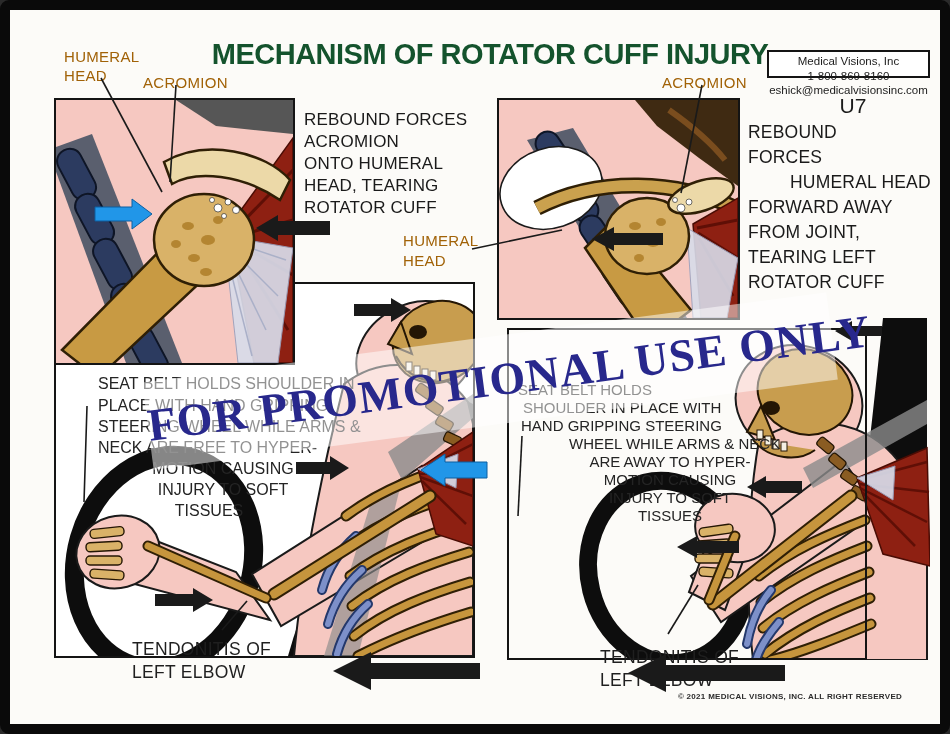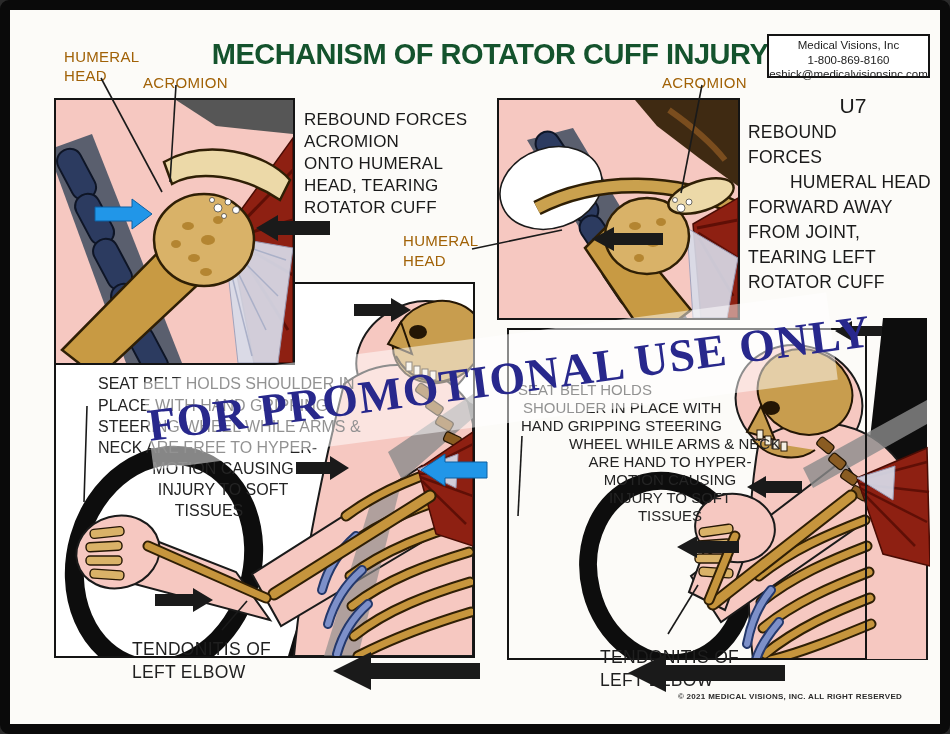--- a/index.html
+++ b/index.html
@@ -278,21 +278,21 @@
       <g fill="#ffffff" stroke="#111111" stroke-width="0.6">
         <circle cx="182" cy="108" r="4"></circle>
           <circle cx="190" cy="102" r="3"></circle>
           <circle cx="176" cy="100" r="2.5"></circle>
       </g>
     </svg>
   </div>
 
   <div class="abs" style="left:160px;top:28px;width:640px;text-align:center;font-size:29px;font-weight:bold;letter-spacing:-0.5px;color:#14532d;">MECHANISM OF ROTATOR CUFF INJURY</div>
 
-  <div class="abs" style="left:757px;top:24px;width:163px;height:44px;border:2px solid #141414;background:#ffffff;text-align:center;font-size:11.5px;line-height:14.5px;padding-top:2px;box-sizing:border-box;">
+  <div class="abs" style="left:757px;top:40px;width:163px;height:28px;border:2px solid #141414;background:#ffffff;text-align:center;font-size:11.5px;line-height:14.5px;padding-top:2px;box-sizing:border-box;">
     <div>Medical Visions, Inc</div>
     <div>1-800-869-8160</div>
     <div>eshick@medicalvisionsinc.com</div>
   </div>
   <div class="abs" style="left:820px;top:84px;width:46px;text-align:center;font-size:21px;color:#1b1b1b;">U7</div>
 
   <div class="abs lbl" style="left:54px;top:37px;line-height:19px;">
     <div>HUMERAL</div>
     <div>HEAD</div>
   </div>
@@ -329,21 +329,21 @@
   <div class="abs capR" style="left:780px;top:162px;">HUMERAL HEAD</div>
   <div class="abs capR" style="left:738px;top:187px;">FORWARD AWAY</div>
   <div class="abs capR" style="left:738px;top:212px;">FROM JOINT,</div>
   <div class="abs capR" style="left:738px;top:237px;">TEARING LEFT</div>
   <div class="abs capR" style="left:738px;top:262px;">ROTATOR CUFF</div>
 
   <div class="abs bodyR" style="left:508px;top:371px;">SEAT BELT HOLDS</div>
   <div class="abs bodyR" style="left:513px;top:389px;">SHOULDER IN PLACE WITH</div>
   <div class="abs bodyR" style="left:511px;top:407px;">HAND GRIPPING STEERING</div>
   <div class="abs bodyR" style="left:512px;top:425px;padding-left:47px;">WHEEL WHILE ARMS &amp; NECK</div>
-  <div class="abs bodyR" style="left:540px;top:443px;width:240px;text-align:center;">ARE HAND TO HYPER-</div>
+  <div class="abs bodyR" style="left:540px;top:443px;width:240px;text-align:center;">ARE AWAY TO HYPER-</div>
   <div class="abs bodyR" style="left:540px;top:461px;width:240px;text-align:center;">MOTION CAUSING</div>
   <div class="abs bodyR" style="left:540px;top:479px;width:240px;text-align:center;">INJURY TO SOFT</div>
   <div class="abs bodyR" style="left:540px;top:497px;width:240px;text-align:center;">TISSUES</div>
 
   <div class="abs tend" style="left:590px;top:636px;line-height:23px;">
     <div>TENDONITIS OF</div>
     <div>LEFT ELBOW</div>
   </div>
 
   <div class="abs" style="left:640px;top:682px;width:280px;text-align:center;font-size:8px;font-weight:bold;letter-spacing:.3px;color:#2b2b2b;">© 2021 MEDICAL VISIONS, INC. ALL RIGHT RESERVED</div>

